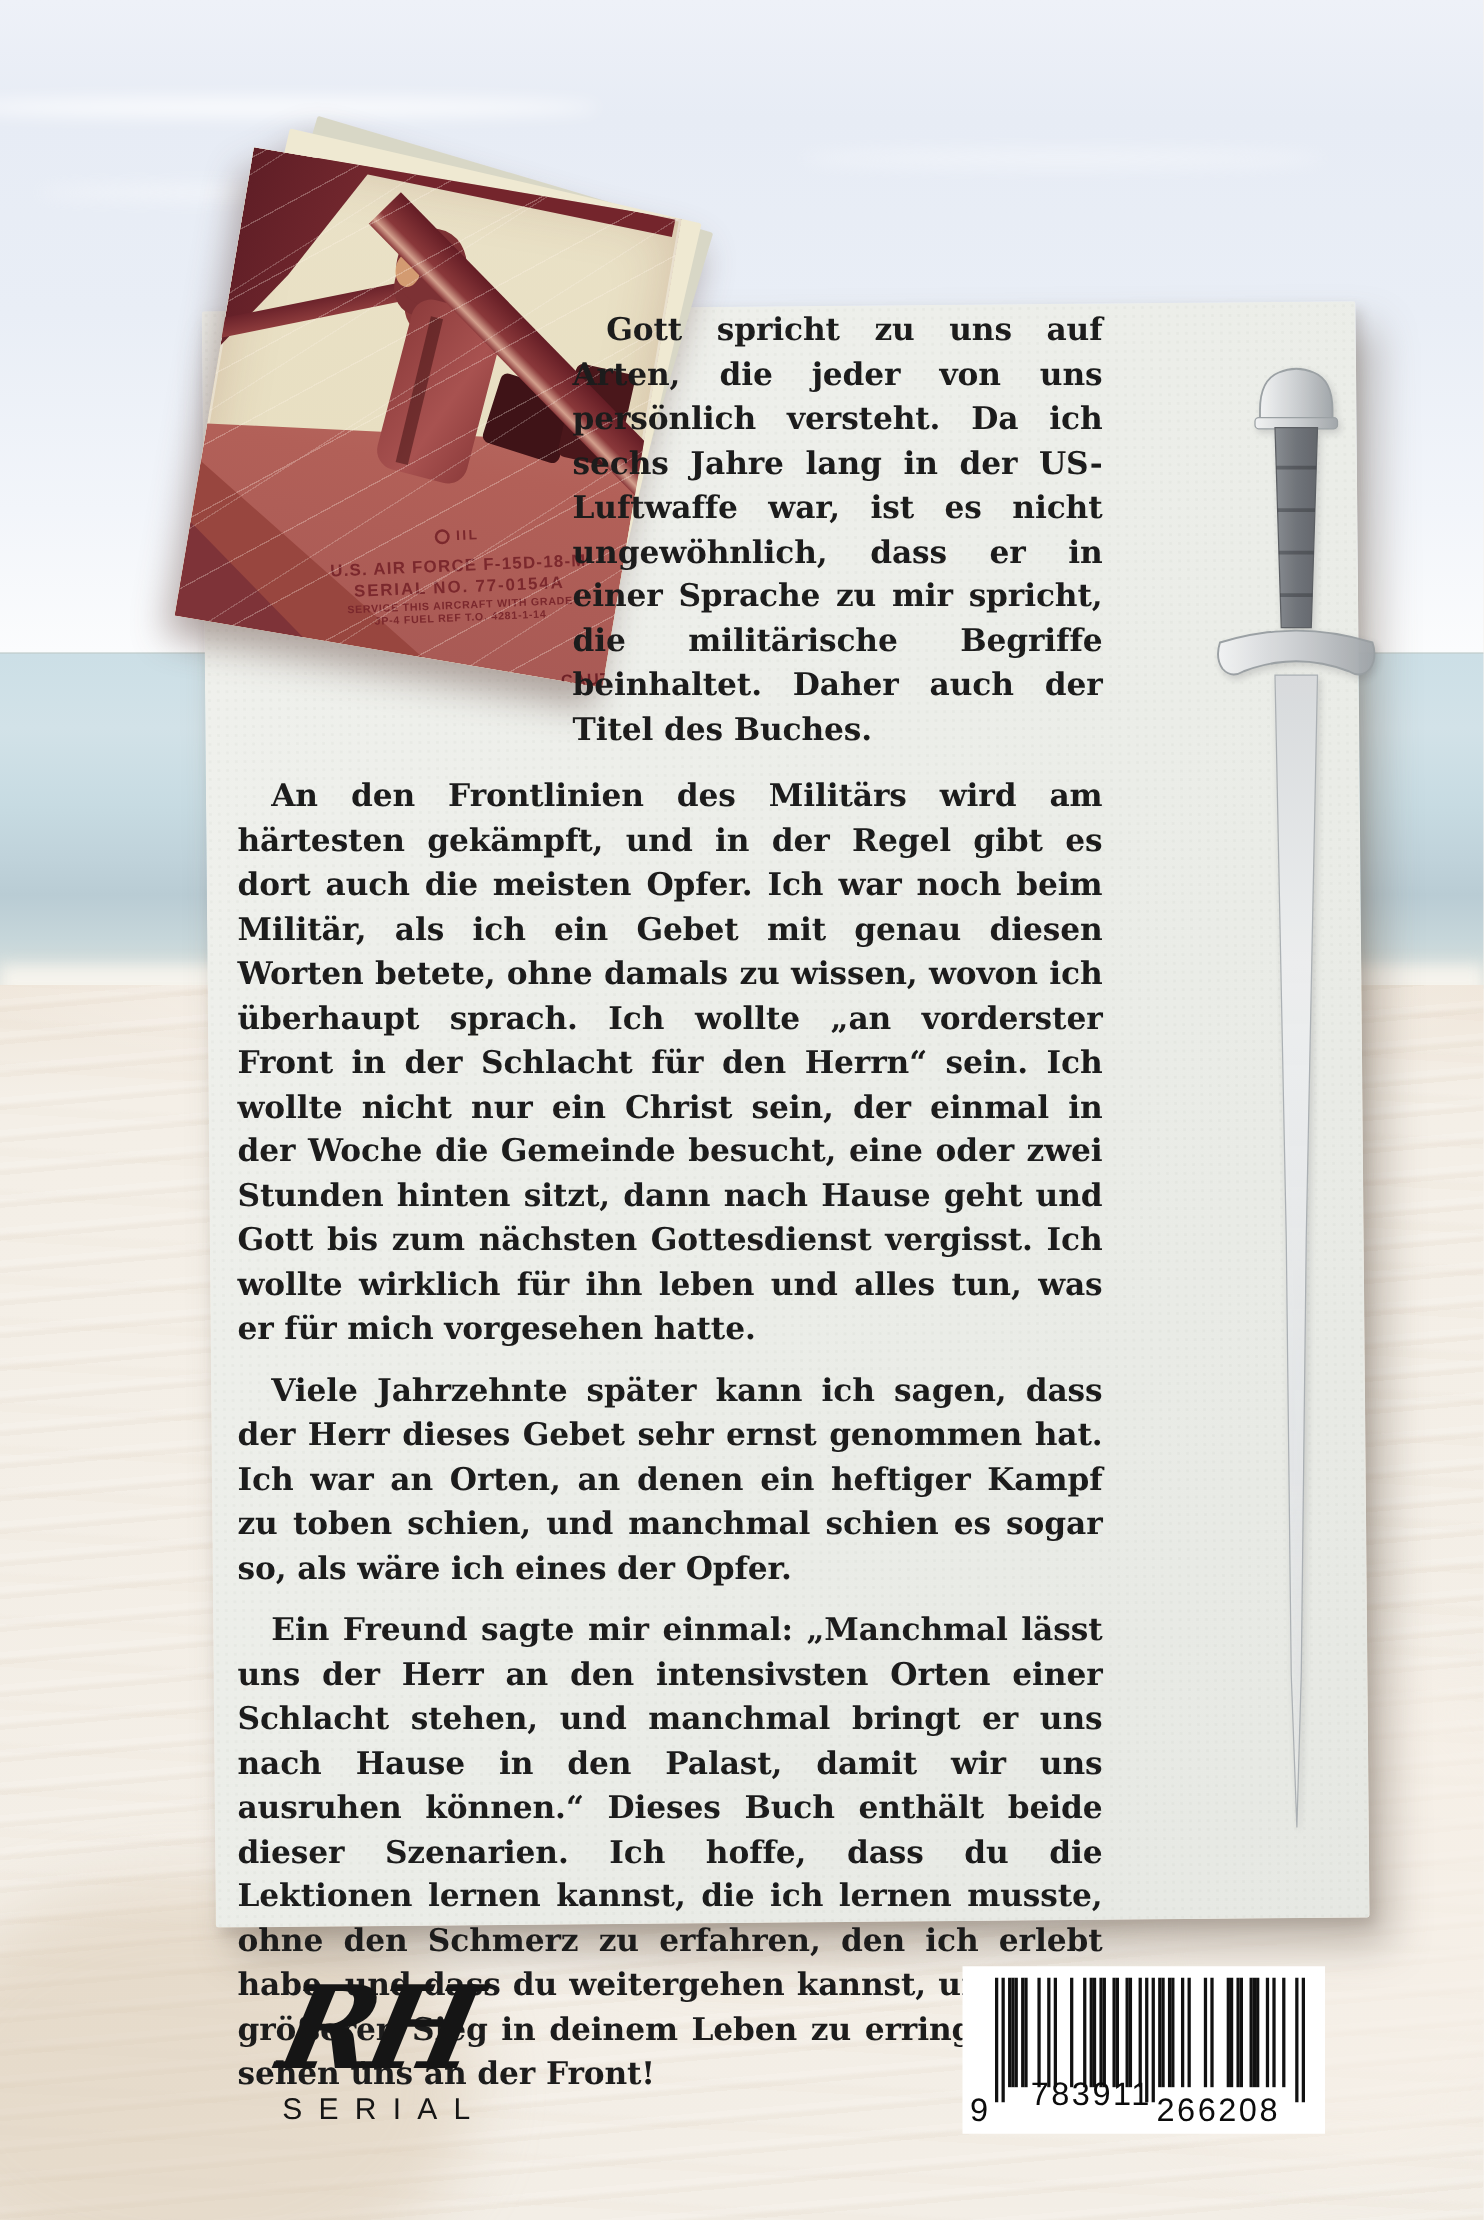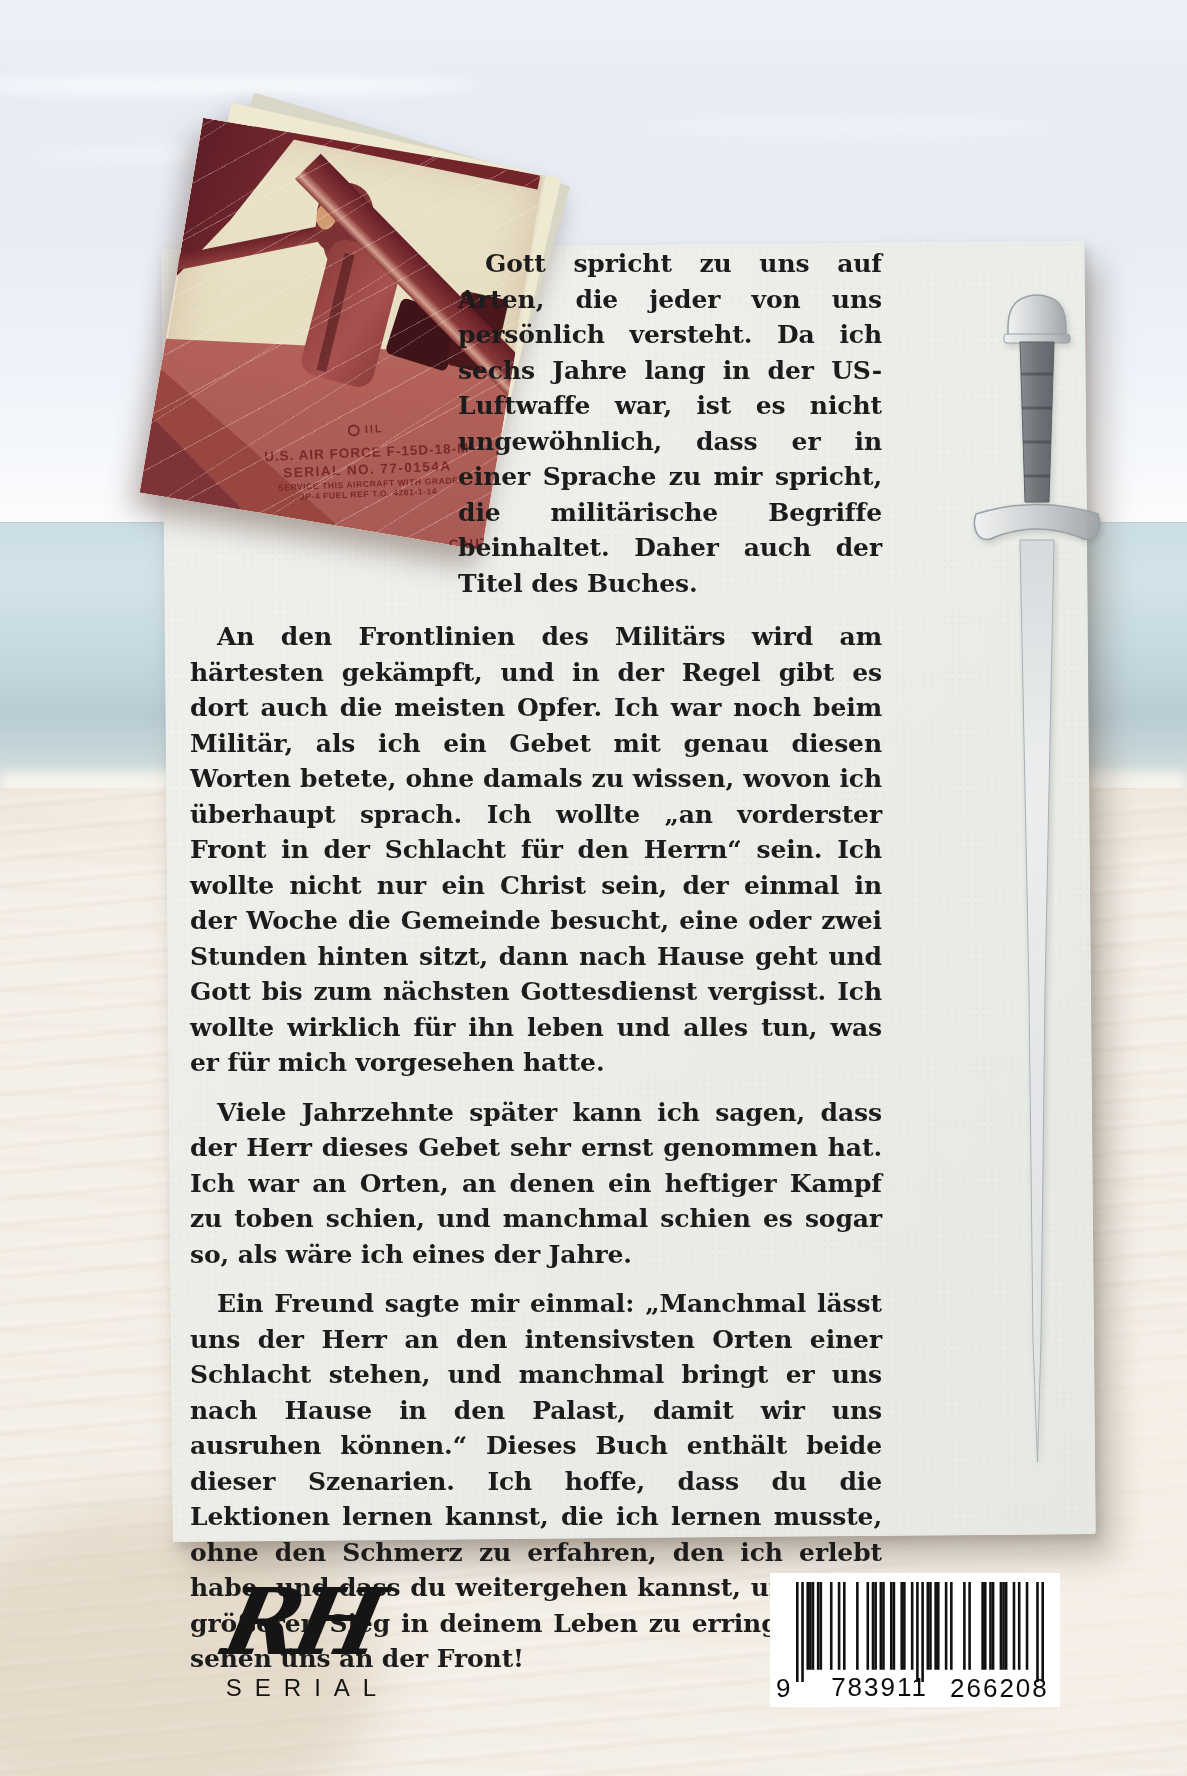--- a/index.html
+++ b/index.html
@@ -95,22 +95,22 @@
   .rh{font-family:"DejaVu Serif",serif;font-style:italic;font-weight:700;font-size:92px;line-height:1;
     letter-spacing:-7px;transform:skewX(-12deg);}
   .medien{font-family:"Liberation Sans",sans-serif;font-size:24px;letter-spacing:13px;margin-top:6px;padding-left:13px;}
 
   
   .barcode{position:absolute;left:770px;top:1573px;width:290px;height:134px;background:#ffffff;}
   .bars{position:absolute;left:26px;top:9px;width:248px;height:100px;}
   .bc-digits{position:absolute;left:0;bottom:3px;width:100%;height:28px;
     font-family:"Liberation Sans",sans-serif;font-size:26px;color:#0c0c0c;}
   .bc-d1{position:absolute;left:6px;bottom:0;}
-  .bc-d2{position:absolute;left:48px;bottom:1px;width:110px;text-align:right;letter-spacing:2px;}
-  .bc-d3{position:absolute;left:180px;bottom:0;width:106px;text-align:left;letter-spacing:2px;}
+  .bc-d2{position:absolute;left:48px;bottom:13px;width:110px;text-align:center;letter-spacing:2px;}
+  .bc-d3{position:absolute;left:148px;bottom:0;width:106px;text-align:right;letter-spacing:2px;}
 </style>
 </head>
 <body>
 
 <div class="page">
 
   <div class="sky">
     <div class="cloud c1"></div>
     <div class="cloud c2"></div>
     <div class="cloud c3"></div>
@@ -183,21 +183,21 @@
         <div class="st-l4">JP-4 FUEL REF T.O. 4281-1-14</div>
       </div>
       <div class="ph-caution">CAUT</div>
       <div class="ph-scratch"></div>
     </div>
   </div>
 
   <div class="blurb">
     <p class="p1">Gott spricht zu uns auf Arten, die jeder von uns persönlich versteht. Da ich sechs Jahre lang in der US-Luftwaffe war, ist es nicht ungewöhnlich, dass er in einer Sprache zu mir spricht, die militärische Begriffe beinhaltet. Daher auch der Titel des Buches.</p>
     <p>An den Frontlinien des Militärs wird am härtesten gekämpft, und in der Regel gibt es dort auch die meisten Opfer. Ich war noch beim Militär, als ich ein Gebet mit genau diesen Worten betete, ohne damals zu wissen, wovon ich überhaupt sprach. Ich wollte „an vorderster Front in der Schlacht für den Herrn“ sein. Ich wollte nicht nur ein Christ sein, der einmal in der Woche die Gemeinde besucht, eine oder zwei Stunden hinten sitzt, dann nach Hause geht und Gott bis zum nächsten Gottesdienst vergisst. Ich wollte wirklich für ihn leben und alles tun, was er für mich vorgesehen hatte.</p>
-    <p>Viele Jahrzehnte später kann ich sagen, dass der Herr dieses Gebet sehr ernst genommen hat. Ich war an Orten, an denen ein heftiger Kampf zu toben schien, und manchmal schien es sogar so, als wäre ich eines der Jahre.</p>
+    <p>Viele Jahrzehnte später kann ich sagen, dass der Herr dieses Gebet sehr ernst genommen hat. Ich war an Orten, an denen ein heftiger Kampf zu toben schien, und manchmal schien es sogar so, als wäre ich eines der Opfer.</p>
     <p>Ein Freund sagte mir einmal: „Manchmal lässt uns der Herr an den intensivsten Orten einer Schlacht stehen, und manchmal bringt er uns nach Hause in den Palast, damit wir uns ausruhen können.“ Dieses Buch enthält beide dieser Szenarien. Ich hoffe, dass du die Lektionen lernen kannst, die ich lernen musste, ohne den Schmerz zu erfahren, den ich erlebt habe, und dass du weitergehen kannst, um einen größeren Sieg in deinem Leben zu erringen. Wir sehen uns an der Front!</p>
   </div>
 
   <div class="publisher">
     <div class="rh">RH</div>
     <div class="medien">SERIAL</div>
   </div>
 
   <div class="barcode">
     <svg class="bars" id="bars" viewBox="0 0 95 49" preserveAspectRatio="none">

